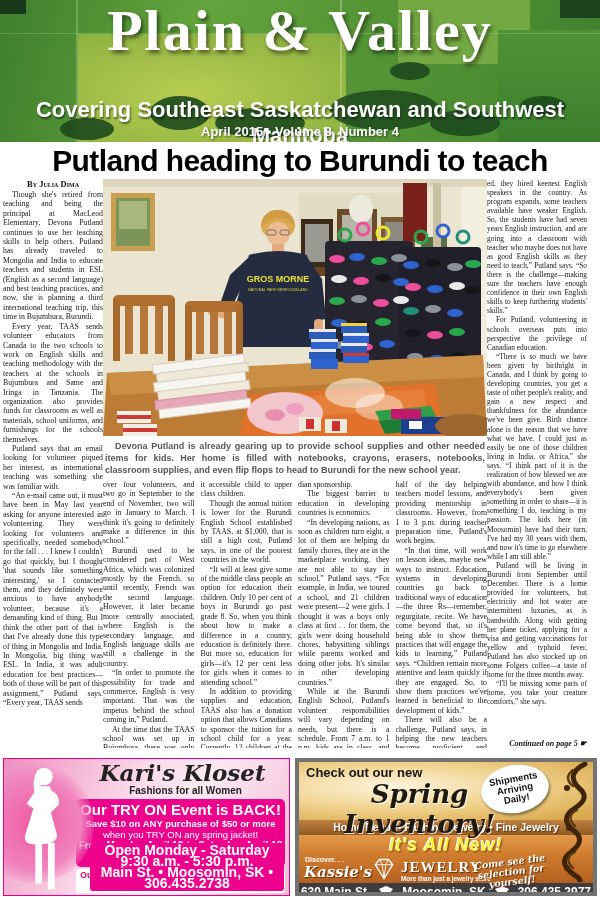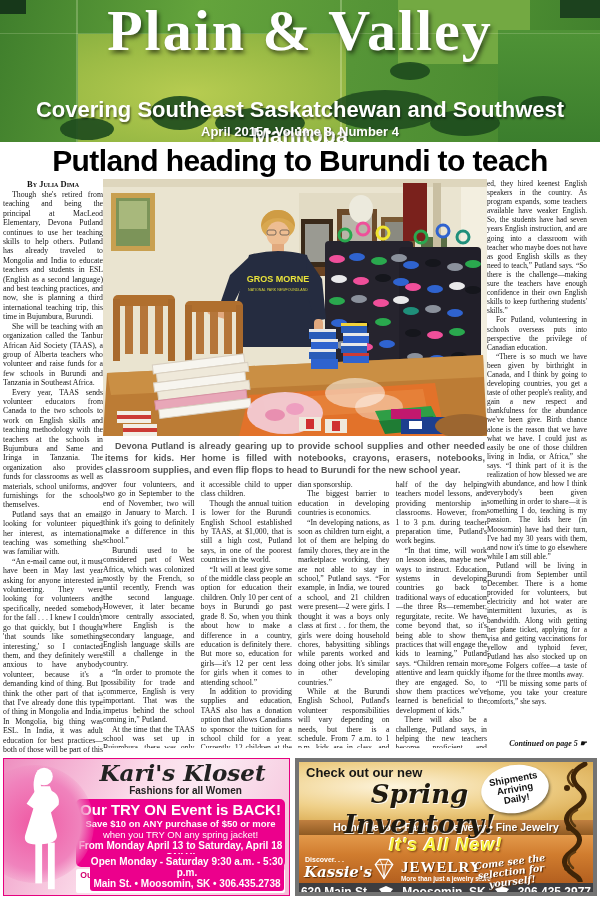--- a/index.html
+++ b/index.html
@@ -103,21 +103,21 @@
   .kari-ev-l1 { font-weight:bold; font-size:9.5px; line-height:11px; }
   .kari-ev-l2 { font-size:9.5px; line-height:11px; }
   .kari-ev-l3 { font-weight:bold; font-size:10px; line-height:12px; }
   .kari-brands {
     margin:2px 4px 0 72px; background:#fff; color:#d4006f; border-radius:2px;
     text-align:center; font-weight:bold; font-size:8.6px; line-height:12px;
   }
   .kari-hours {
     position:absolute; left:86px; right:5px; bottom:4px;
     background:#ec008c; border-radius:3px; color:#fff; text-align:center;
-    font-weight:bold; font-size:10px; line-height:11px; padding:2px 0;
+    font-weight:bold; font-size:14px; line-height:11px; padding:2px 0;
   }
 
   
   .ad-kassie {
     width:302px; flex:none; position:relative; overflow:hidden; border:4px solid #737373;
     font-family:"Liberation Sans", sans-serif;
   }
   .kas-top { position:relative; height:58px;
     background:radial-gradient(ellipse at 32% 42%, #fdf4dc, #efd089 50%, #d9a94f 90%); }
   .kas-intro { position:absolute; left:7px; top:3px; font-weight:bold; font-size:13px; color:#161616; }
@@ -183,21 +183,20 @@
     <div class="masthead-issue">April 2015  •  Volume 8, Number 4</div>
   </header>
 
   <h2 class="headline">Putland heading to Burundi to teach</h2>
 
   <div class="article">
     <div class="colL">
       <div class="byline">By Julia Dima</div>
       <div class="plist">
           <p>Though she's retired from teaching and being the principal at MacLeod Elementary, Devona Putland continues to use her teaching skills to help others. Putland has already traveled to Mongolia and India to educate teachers and students in ESL (English as a second language) and best teaching practices, and now, she is planning a third international teaching trip, this time in Bujumbura, Burundi.</p>
-          <p>She will be teaching with an organization called the Tanbur African Aid Society (TAAS), a group of Alberta teachers who volunteer and raise funds for a few schools in Burundi and Tanzania in Southeast Africa.</p>
           <p>Every year, TAAS sends volunteer educators from Canada to the two schools to work on English skills and teaching methodology with the teachers at the schools in Bujumbura and Same and Iringa in Tanzania. The organization also provides funds for classrooms as well as materials, school uniforms, and furnishings for the schools themselves.</p>
           <p>Putland says that an email looking for volunteer piqued her interest, as international teaching was something she was familiar with.</p>
           <p>“An e-mail came out, it must have been in May last year asking for anyone interested in volunteering. They were looking for volunteers and specifically, needed somebody for the fall . . . I knew I couldn't go that quickly, but I thought 'that sounds like something interesting,' so I contacted them, and they definitely were anxious to have anybody volunteer, because it's a demanding kind of thing. But I think the other part of that is that I've already done this type of thing in Mongolia and India. In Mongolia, big thing was ESL. In India, it was adult education for best practices—both of those will be part of this assignment,” Putland says. “Every year, TAAS sends</p>
         </div>
     </div>
 
     <div class="center">
 
       <figure class="photo">
         <svg width="384" height="257" viewBox="0 0 384 257">

